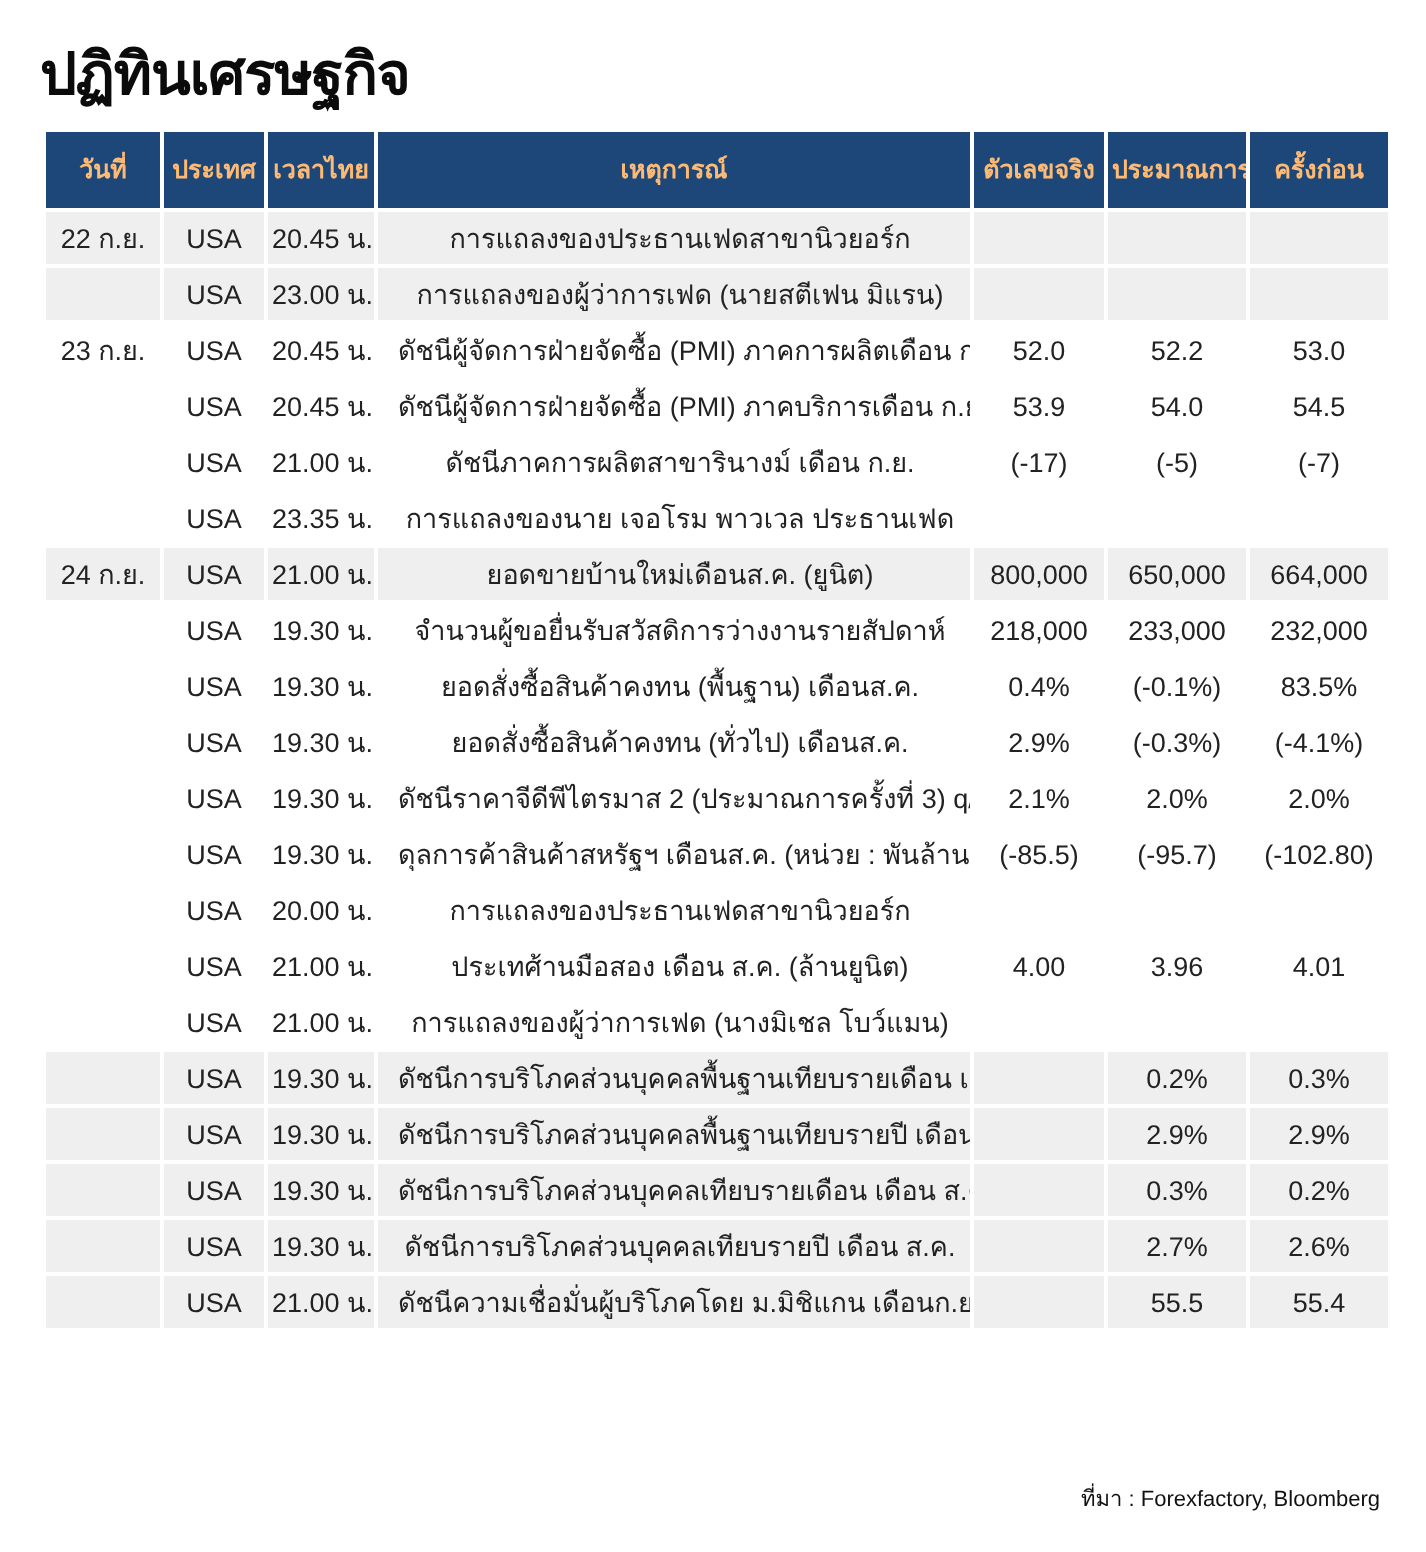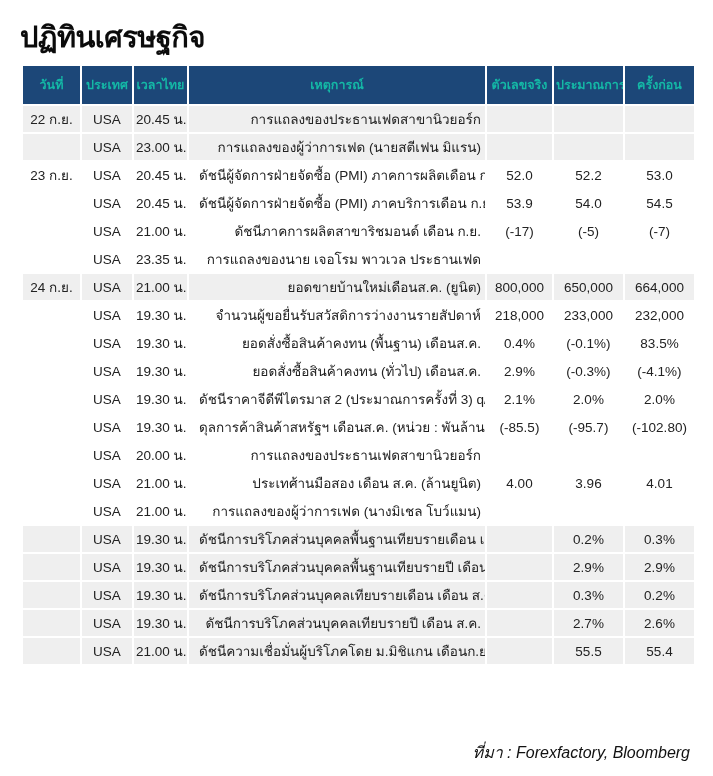--- a/index.html
+++ b/index.html
@@ -35,21 +35,21 @@
     position: absolute;
     left: 21px;
     top: 64px;
     width: 675px;
     border-collapse: separate;
     border-spacing: 2px;
     table-layout: fixed;
   }
   table.calendar th {
     background: var(--header-bg);
-    color: #14b8a6;
+    color: #fdba74;
     font-size: 12.5px;
     font-weight: 700;
     height: 38px;
     text-align: center;
     vertical-align: middle;
     padding: 0 2px;
     overflow: hidden;
     white-space: nowrap;
   }
   table.calendar td {
@@ -58,32 +58,31 @@
     text-align: center;
     vertical-align: middle;
     padding: 0 2px;
     background: #ffffff;
     overflow: hidden;
     white-space: nowrap;
     color: var(--text);
   }
   table.calendar tr.shaded td { background: var(--row-alt-bg); }
   table.calendar td.col-event {
-    text-align: right;
+    text-align: center;
     padding-left: 10px;
     padding-right: 4px;
   }
   .source-note {
     position: absolute;
     right: 23px;
     top: 740px;
-    font-size: 16px;
+    font-size: 11px;
     color: #111111;
     white-space: nowrap;
-    font-style: italic;
   }
 </style>
 </head>
 <body>
 
 <div class="page">
   <div class="page-title">ปฏิทินเศรษฐกิจ</div>
 
   <table class="calendar">
     <colgroup>
@@ -140,21 +139,21 @@
           <td class="col-time">20.45 น.</td>
           <td class="col-event">ดัชนีผู้จัดการฝ่ายจัดซื้อ (PMI) ภาคบริการเดือน ก.ย.</td>
           <td class="col-actual">53.9</td>
           <td class="col-forecast">54.0</td>
           <td class="col-previous">54.5</td>
         </tr>
         <tr>
           <td class="col-date"></td>
           <td class="col-country">USA</td>
           <td class="col-time">21.00 น.</td>
-          <td class="col-event">ดัชนีภาคการผลิตสาขาริชมอนด์ เดือน ก.ย.</td>
+          <td class="col-event">ดัชนีภาคการผลิตสาขารินางม์ เดือน ก.ย.</td>
           <td class="col-actual">(-17)</td>
           <td class="col-forecast">(-5)</td>
           <td class="col-previous">(-7)</td>
         </tr>
         <tr>
           <td class="col-date"></td>
           <td class="col-country">USA</td>
           <td class="col-time">23.35 น.</td>
           <td class="col-event">การแถลงของนาย เจอโรม พาวเวล ประธานเฟด</td>
           <td class="col-actual"></td>

